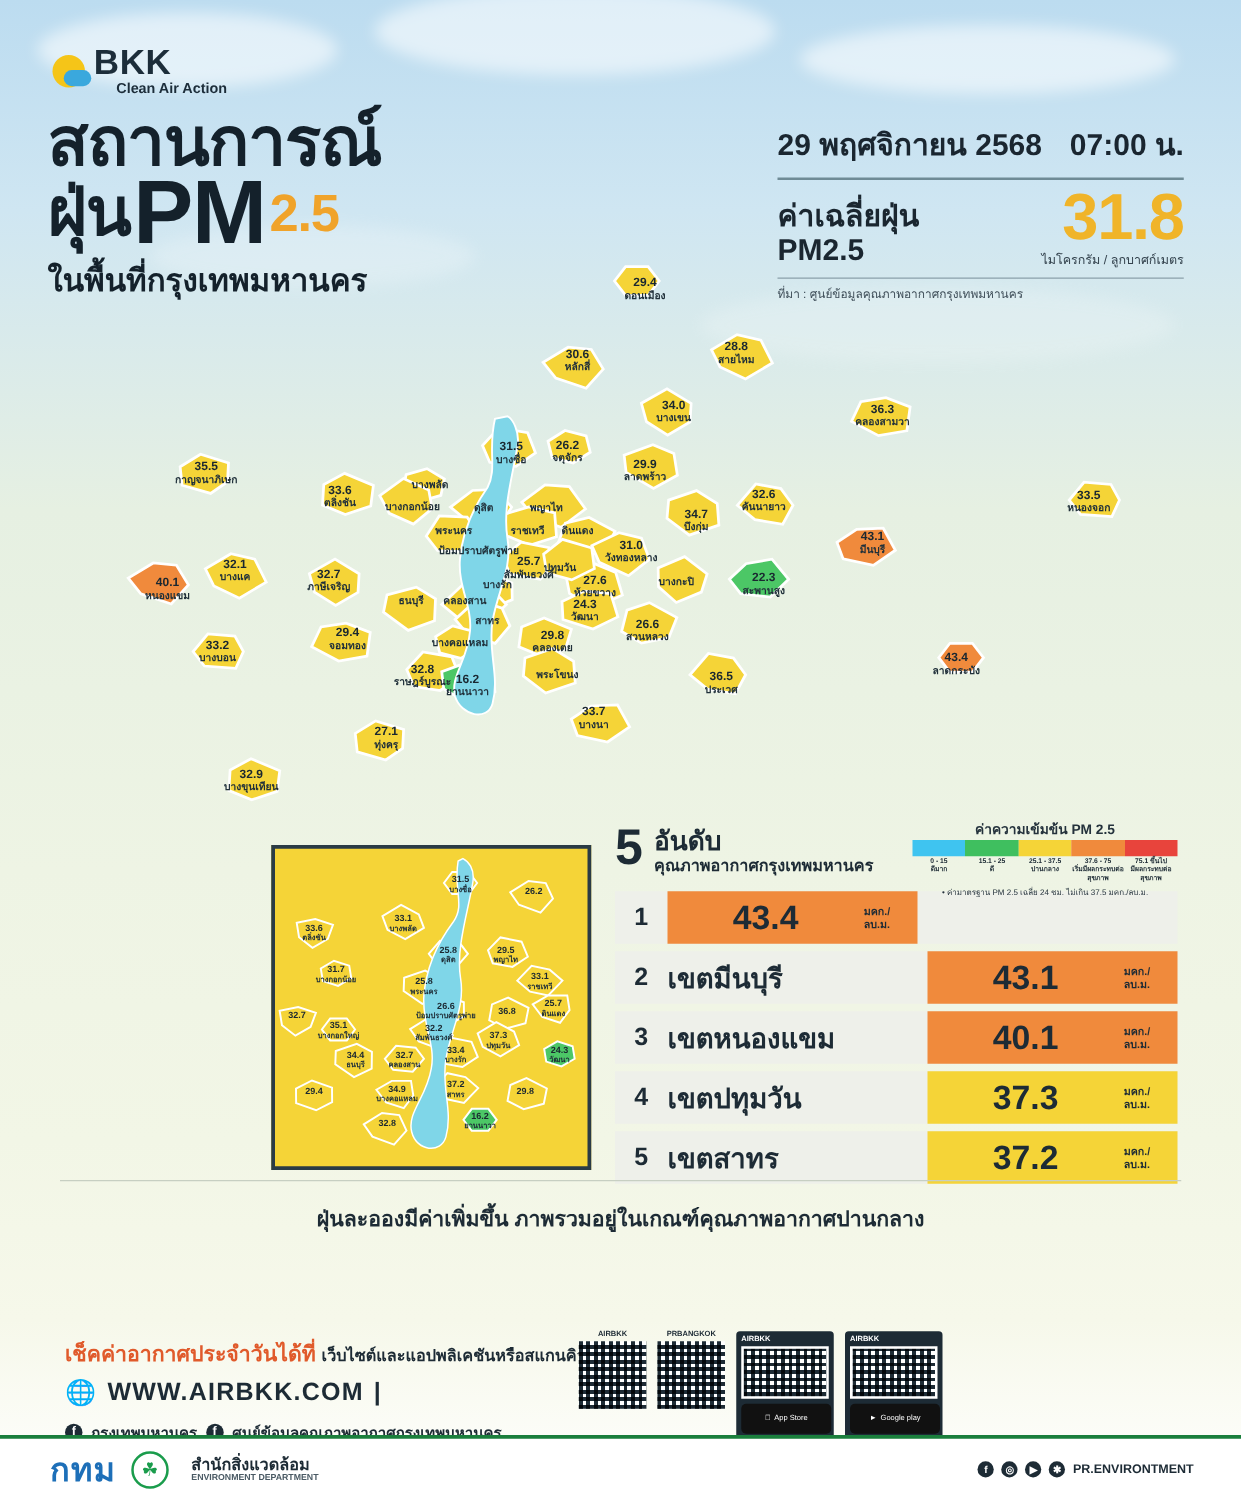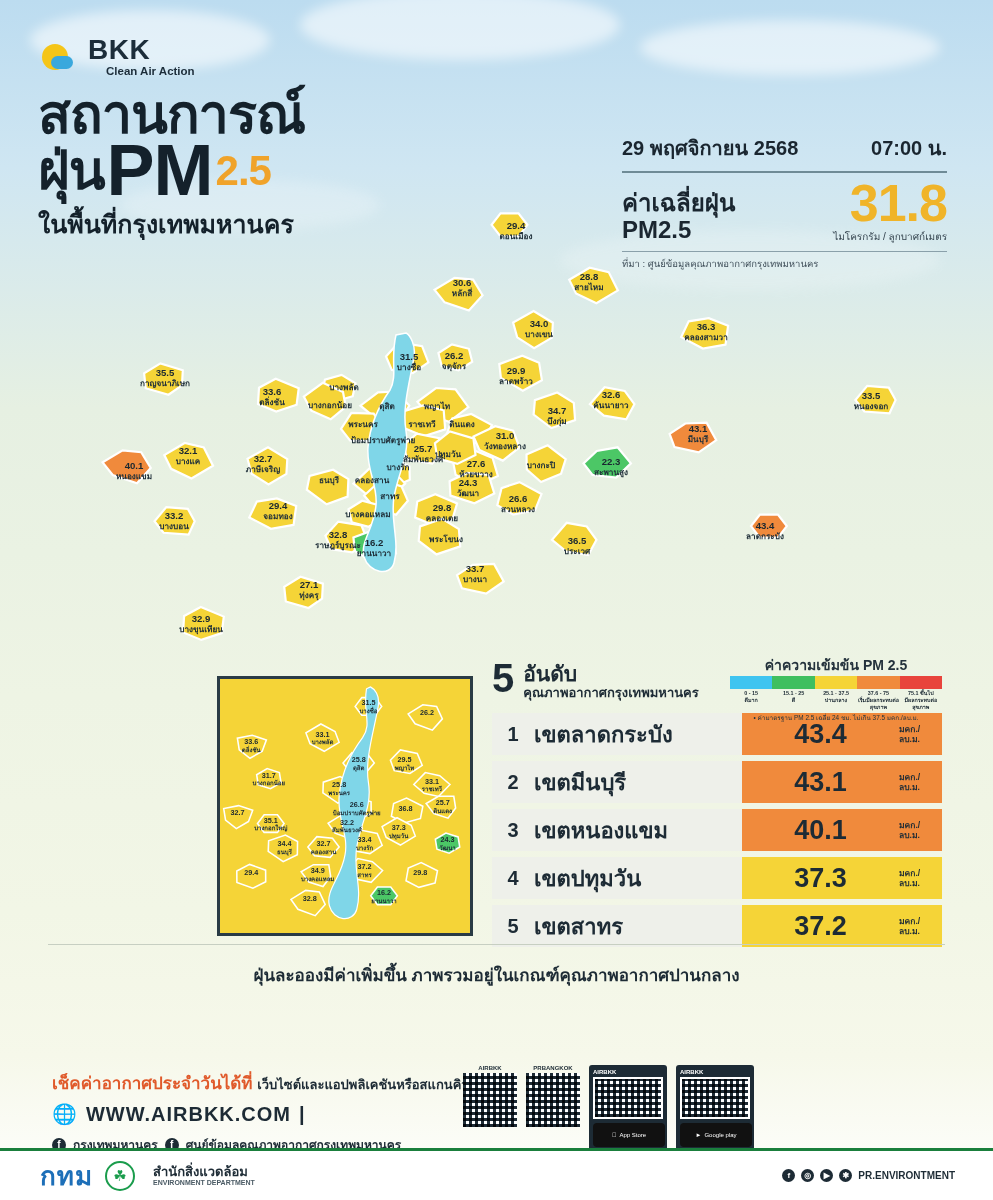--- a/index.html
+++ b/index.html
@@ -6,37 +6,37 @@
   body {
     width: 993px; height: 1200px;
     font-family: "Liberation Sans", sans-serif;
     background: linear-gradient(to bottom, #bcdcf0 0%, #cfe6f2 14%, #e6f0e2 34%, #eef4e4 58%, #f2f6e6 76%, #f6f8ea 88%, #ffffff 100%);
     position: relative; overflow: hidden;
   }
   .clouds { position:absolute; inset:0 0 auto 0; height:330px; overflow:hidden; pointer-events:none; }
   .cloud { position:absolute; background:rgba(255,255,255,.55); border-radius:50%; filter: blur(6px); }
 
   
-  .logo { position:absolute; left:42px; top:36px; display:flex; align-items:center; gap:20px; }
+  .logo { position:absolute; left:42px; top:36px; display:flex; align-items:center; gap:7px; }
   .logo .sun { width:26px; height:26px; border-radius:50%; background:#f5c518; position:relative; }
   .logo .puff { position:absolute; width:22px; height:13px; background:#3aa8dd; border-radius:9px; left:9px; top:12px; }
   .logo-text { line-height:1; }
   .logo-text .bkk { font-size:28px; font-weight:bold; color:#1c2d3a; letter-spacing:.5px; }
   .logo-text .cla { font-size:11.5px; font-weight:bold; color:#1c2d3a; margin-top:2px;margin-left:18px; }
 
   .title-block { position:absolute; left:38px; top:88px; color:#14212b; }
   .t1 { font-size:54px; font-weight:bold; line-height:.98; letter-spacing:-1px; }
   .t2 { font-size:54px; font-weight:bold; line-height:1.0; letter-spacing:-1px; display:flex; align-items:center; }
   .t2 .pm { font-size:72px; line-height:.82; margin-left:2px; }
   .t2 .sub25 { font-size:42px; color:#f0a32a; font-weight:bold; margin-left:3px; margin-bottom:-2px; }
   .t3 { font-size:25px; font-weight:bold; margin-top:4px; }
 
   
   .infopanel { position:absolute; right:46px; top:96px; width:325px; color:#1a2630; text-align:right; }
-  .date-row { display:flex; justify-content:space-between; align-items:center; font-size:20px; font-weight:bold; border-bottom:2px solid #6f8b96; padding-bottom:7px;margin-top:36px; }
+  .date-row { display:flex; justify-content:space-between; align-items:center; font-size:24px; font-weight:bold; border-bottom:2px solid #6f8b96; padding-bottom:7px; }
   .avg-row { display:flex; justify-content:space-between; align-items:flex-end; margin-top:7px; }
   .avg-label { font-size:24px; font-weight:bold; text-align:left; line-height:1.12; }
   .avg-val { text-align:right; }
   .avg-num { font-size:52px; font-weight:bold; color:#f0b429; line-height:.9; letter-spacing:-1px; }
   .avg-unit { font-size:10px; color:#33424d; margin-top:2px; }
   .source { font-size:9.5px; color:#3d4c57; border-top:1px solid #8aa0aa; margin-top:7px; padding-top:4px; text-align:left; }
 
   
   .mapwrap { position:absolute; left:38px; top:185px; width:920px; height:500px; }
   .mapwrap svg { width:100%; height:100%; display:block; }
@@ -50,21 +50,21 @@
   .ival { font-size:7.4px; font-weight:bold; fill:#1a2730; text-anchor:middle; }
 
   
   .rank { position:absolute; left:492px; top:660px; width:450px; }
   .rank-head { display:flex; align-items:flex-start; gap:9px; }
   .rank-num5 { font-size:40px; font-weight:bold; color:#1d2b35; line-height:.9; }
   .rank-ttl { line-height:1.15; padding-top:2px; }
   .rank-ttl .a { font-size:21px; font-weight:bold; color:#1d2b35; }
   .rank-ttl .b { font-size:13px; font-weight:bold; color:#1d2b35; }
   .scalebox { position:absolute; right:0; top:-6px; width:212px; text-align:center; }
-  .scalebox .cap { font-size:14px; font-weight:bold; color:#24323c; margin-bottom:0; }
+  .scalebox .cap { font-size:11px; font-weight:bold; color:#24323c; margin-bottom:0; }
   .scale { display:flex; }
   .scale div { flex:1; height:13px; }
   .scale-lbls { display:flex; margin-top:1px; }
   .scale-lbls div { flex:1; font-size:5.4px; line-height:1.25; color:#1d2b35; font-weight:bold; }
   .scale-note { font-size:6.4px; color:#24323c; margin-top:3px; }
   .rows { margin-top:12px; }
   .row { display:flex; align-items:stretch; height:42px; margin-bottom:6px; background:#eef0ea; }
   .r-idx { width:42px; display:flex; align-items:center; justify-content:center; font-size:20px; font-weight:bold; color:#1d2b35; }
   .r-name { flex:1; display:flex; align-items:center; font-size:22px; font-weight:bold; color:#1d2b35; }
   .r-val { width:200px; display:flex; align-items:center; justify-content:space-between; padding:0 9px 0 0; }
@@ -567,21 +567,20 @@
             <div>75.1 ขึ้นไป</div>
             <div>มีผลกระทบต่อสุขภาพ</div>
           </div>
         </div>
       <div class="scale-note">• ค่ามาตรฐาน PM 2.5 เฉลี่ย 24 ชม. ไม่เกิน 37.5 มคก./ลบ.ม.</div>
     </div>
   </div>
   <div class="rows" id="rank-rows">
       <div class="row">
         <div class="r-idx">1</div>
-        <div class="r-name">เขตลาดกระบัง</div>
         <div class="r-val" style="background:#f08a3c">
           <div class="r-num">43.4</div>
           <div class="r-unit">มคก./<br>ลบ.ม.</div>
         </div>
       </div>
       <div class="row">
         <div class="r-idx">2</div>
         <div class="r-name">เขตมีนบุรี</div>
         <div class="r-val" style="background:#f08a3c">
           <div class="r-num">43.1</div>

